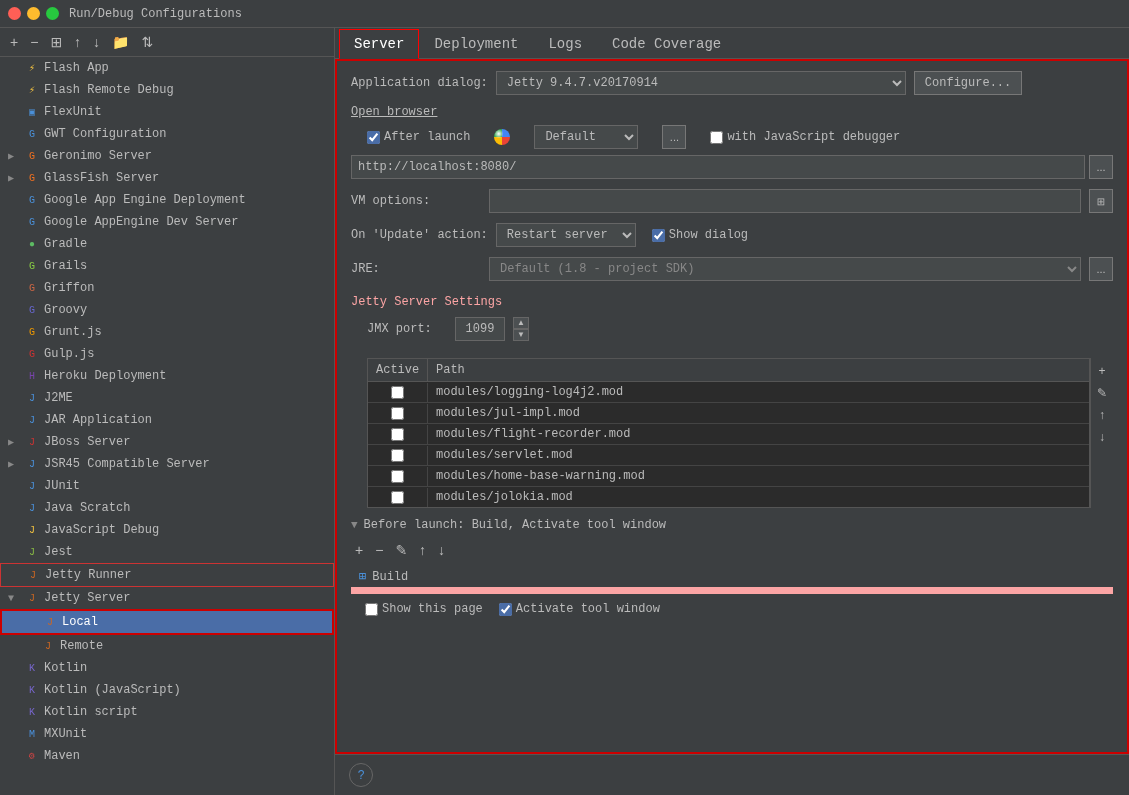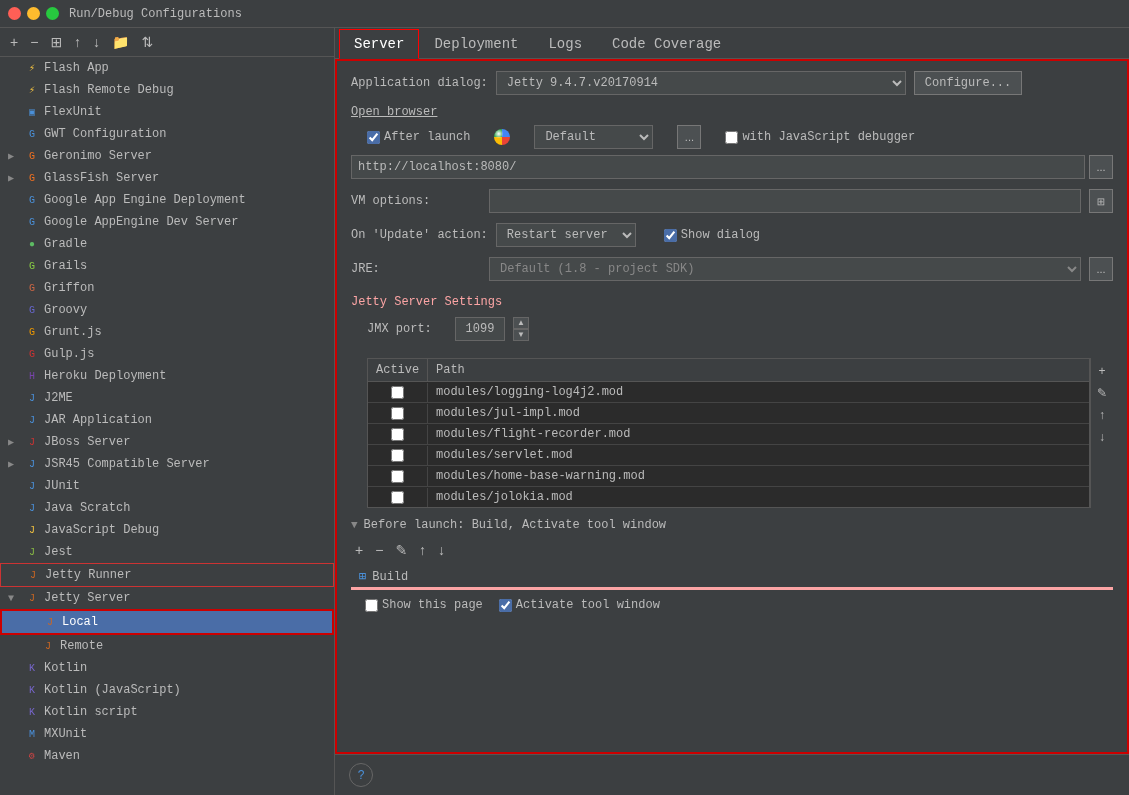--- a/index.html
+++ b/index.html
@@ -419,21 +419,21 @@
       font-size: 12px;
       color: #bbbbbb;
     }
 
     
     .bottom-options {
       display: flex;
       align-items: center;
       gap: 16px;
       padding: 8px 14px;
-      border-top: 3px solid #fca5a5;
+      border-top: 7px solid #fca5a5;
     }
 
     
     .dialog-footer {
       display: flex;
       align-items: center;
       justify-content: space-between;
       padding: 8px 14px;
       border-top: 1px solid #555;
       background: #3c3f41;
@@ -691,21 +691,21 @@
 
       <div class="open-browser-section">
         <div class="section-label">Open browser</div>
 
         <div class="browser-row">
           <label class="checkbox-label">
             <input type="checkbox" class="checkbox-input" checked="" style="">
             <span>After launch</span>
           </label>
           <span class="browser-icon"></span>
-          <select class="select-field" style="width:119px; flex: none;">
+          <select class="select-field" style="width:104px; flex: none;">
             <option>Default</option>
           </select>
           <button class="dots-btn">...</button>
           <label class="checkbox-label">
             <input type="checkbox" class="checkbox-input" style="">
             <span>with JavaScript debugger</span>
           </label>
         </div>
 
         <div class="url-row">
@@ -718,21 +718,21 @@
         <span class="form-label">VM options:</span>
         <input type="text" class="vm-input" style="">
         <button class="dots-btn" style="width:24px; font-size:10px;">⊞</button>
       </div>
 
       <div class="update-row">
         <span class="form-label">On 'Update' action:</span>
         <select class="select-field" style="width:140px; flex:none;">
           <option>Restart server</option>
         </select>
-        <label class="checkbox-label" style="margin-left: 20px;">
+        <label class="checkbox-label" style="margin-left: 8px;">
           <input type="checkbox" class="checkbox-input" checked="" style="">
           <span>Show dialog</span>
         </label>
       </div>
 
       <div class="jre-row">
         <span class="form-label">JRE:</span>
         <select class="jre-select">
           <option>Default (1.8 - project SDK)</option>
         </select>

